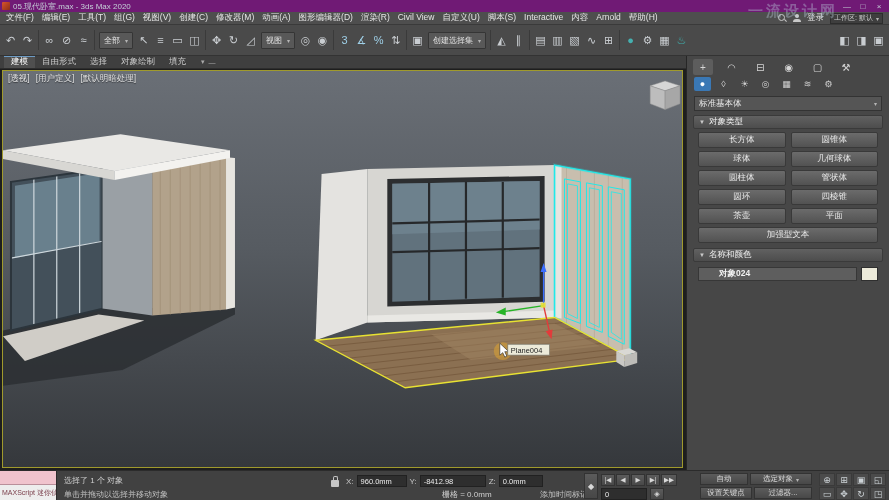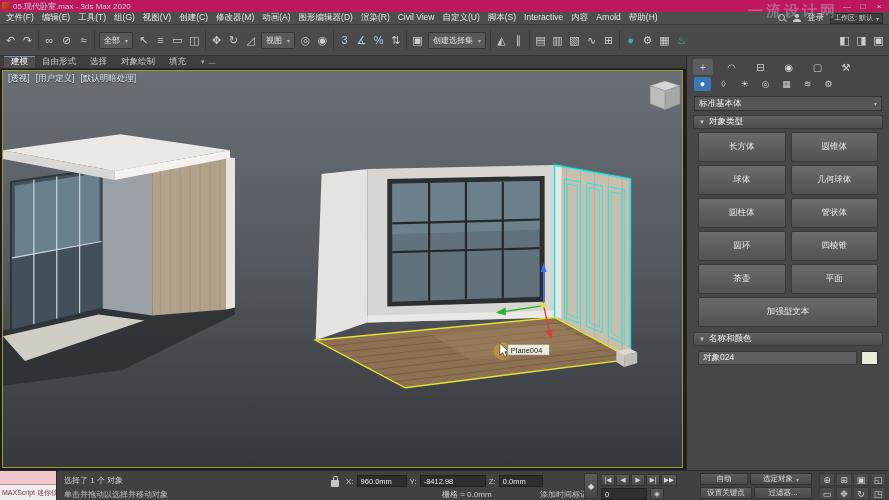--- a/index.html
+++ b/index.html
@@ -1,21 +1,21 @@
 <!DOCTYPE html>
 <html><head>
 <meta charset="utf-8">
 <style>
 *{box-sizing:border-box;margin:0;padding:0;}
 html,body{width:889px;height:500px;overflow:hidden;}
 body{font-family:"Liberation Sans","DejaVu Sans",sans-serif;background:#444;}
 #app{position:relative;width:889px;height:500px;overflow:hidden;background:#3f3f3f;color:#ddd;}
 
 
-.titlebar{position:absolute;top:0;left:0;right:0;height:12px;background:#be185d;display:flex;align-items:center;gap:3px;padding:0 2px;font-size:8px;color:#c5cfd8;white-space:nowrap;}
+.titlebar{position:absolute;top:0;left:0;right:0;height:12px;background:#701a75;display:flex;align-items:center;gap:3px;padding:0 2px;font-size:8px;color:#c5cfd8;white-space:nowrap;}
 .applogo{width:8px;height:8px;background:linear-gradient(135deg,#d8542c,#8c2e16);border-radius:1px;flex:0 0 auto;}
 .winbtns{margin-left:auto;display:flex;}
 .winbtn{width:16px;text-align:center;font-size:8px;color:#c5cfd8;}
 
 
 .menubar{position:absolute;top:12px;left:0;right:0;height:13px;background:#4e4e4e;border-bottom:1px solid #3a3a3a;display:flex;align-items:center;font-size:8.5px;padding:0 2px;white-space:nowrap;overflow:hidden;}
 .menu-items{display:flex;}
 .menu-item{padding:0 4px;color:#e6e6e6;}
 .menu-right{margin-left:auto;display:flex;align-items:center;gap:6px;padding-right:4px;}
 .sicon{position:relative;width:9px;height:9px;}
@@ -57,24 +57,24 @@
 .cp-cats{display:flex;align-items:center;gap:4px;padding:1px 7px 4px;}
 .cp-cat{width:17px;height:14px;display:flex;align-items:center;justify-content:center;color:#cfcfcf;font-size:9px;border-radius:2px;}
 .cp-cat.active{background:#3a78b5;color:#fff;}
 .cp-drop{margin:1px 7px 4px;height:15px;background:#555;border:1px solid #333;display:flex;align-items:center;padding:0 4px;color:#e8e8e8;}
 .cp-drop .caret{margin-left:auto;}
 .rollout-head{margin:2px 6px 2px;height:14px;background:linear-gradient(#616161,#4d4d4d);border:1px solid #3a3a3a;border-radius:2px;display:flex;align-items:center;gap:4px;padding:0 5px;color:#efefef;}
 .rollout-head .arr{font-size:6px;color:#c9c9c9;}
 .autogrid{display:flex;align-items:center;justify-content:center;gap:5px;height:15px;color:#9b9b9b;}
 .cbox{width:8px;height:8px;background:#3c3c3c;border:1px solid #2a2a2a;display:inline-block;}
 .objgrid{display:grid;grid-template-columns:1fr 1fr;gap:3px 5px;padding:1px 11px 3px;}
-.objbtn{height:30px;background:linear-gradient(#6b6b6b,#525252);border:1px solid #393939;border-radius:2px;color:#e8e8e8;display:flex;align-items:center;justify-content:center;font-size:8.5px;white-space:nowrap;overflow:hidden;}
+.objbtn{height:16px;background:linear-gradient(#6b6b6b,#525252);border:1px solid #393939;border-radius:2px;color:#e8e8e8;display:flex;align-items:center;justify-content:center;font-size:8.5px;white-space:nowrap;overflow:hidden;}
 .objbtn.wide{grid-column:1/3;}
 .namebox{display:flex;gap:4px;padding:3px 11px;}
-.namefield{flex:1;height:14px;background:#5e5e5e;border:1px solid #373737;display:flex;align-items:center;padding:0 4px;color:#f2f2f2;}
+.namefield{flex:1;height:14px;background:#5e5e5e;border:1px solid #373737;display:flex;align-items:center;padding:0 20px;color:#f2f2f2;font-weight:bold;}
 .swatch{width:17px;height:14px;border:1px solid #2f2f2f;}
 
 
 .statusbar{position:absolute;top:470px;left:0;right:0;height:30px;background:#414141;border-top:1px solid #2b2b2b;font-size:8px;color:#cfcfcf;}
 .listener{position:absolute;left:0;top:0;width:57px;height:30px;border-right:1px solid #2b2b2b;}
 .lis-pink{height:14px;background:#f0c3cd;border-bottom:1px solid #b98f9a;}
 .lis-white{height:15px;background:#ededed;color:#7a3d4a;font-size:7px;line-height:15px;padding:0 2px;white-space:nowrap;overflow:hidden;}
 .sel-status{position:absolute;left:64px;top:4px;white-space:nowrap;}
 .prompt{position:absolute;left:64px;top:18px;color:#c2c2c2;white-space:nowrap;}
 .lock{position:absolute;left:331px;top:9px;width:8px;height:7px;background:#c6c6c6;border-radius:1px;}

